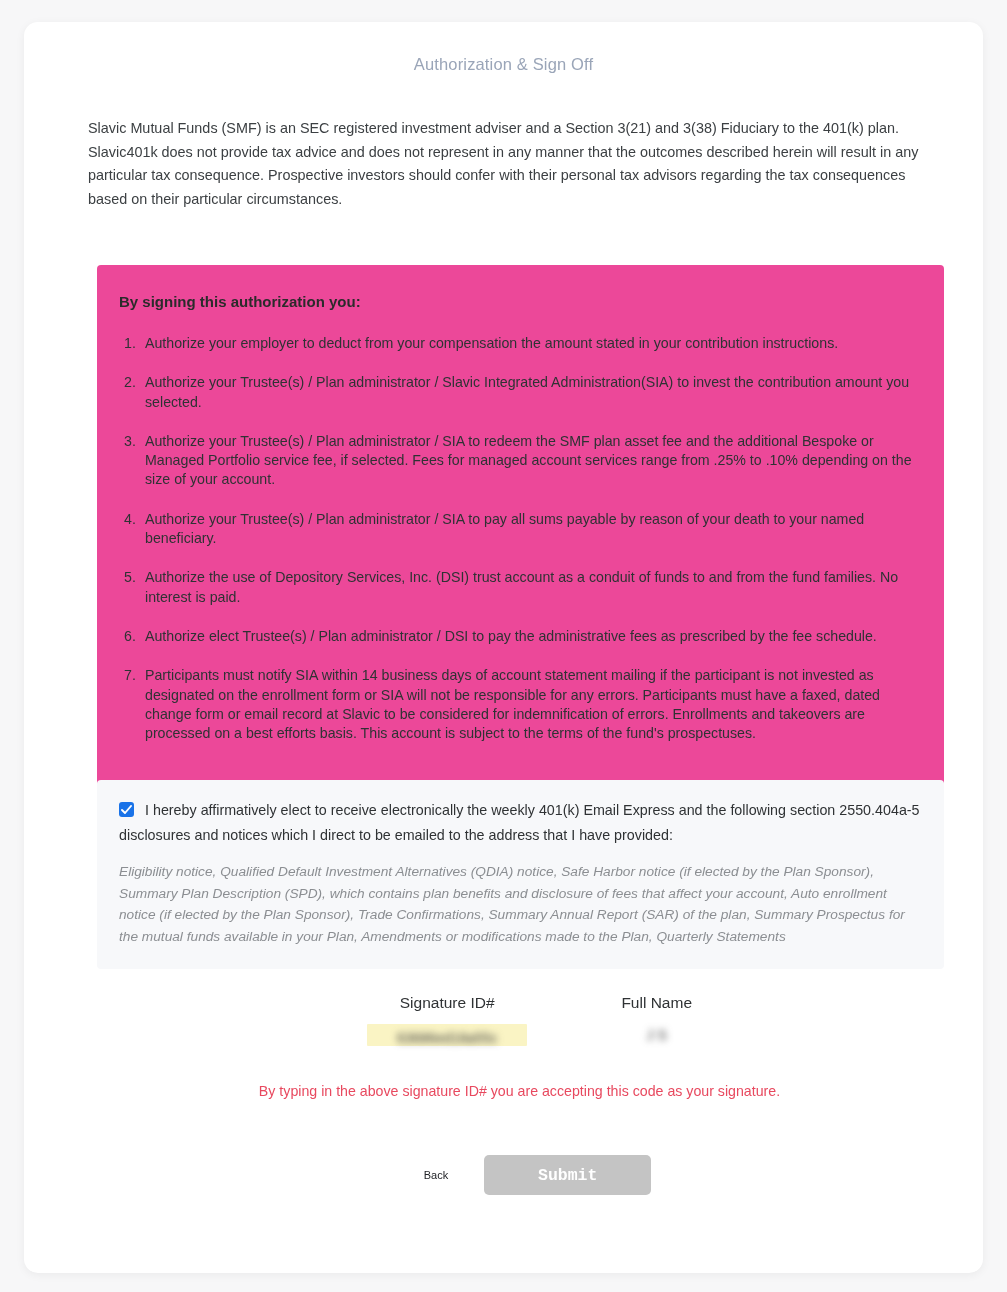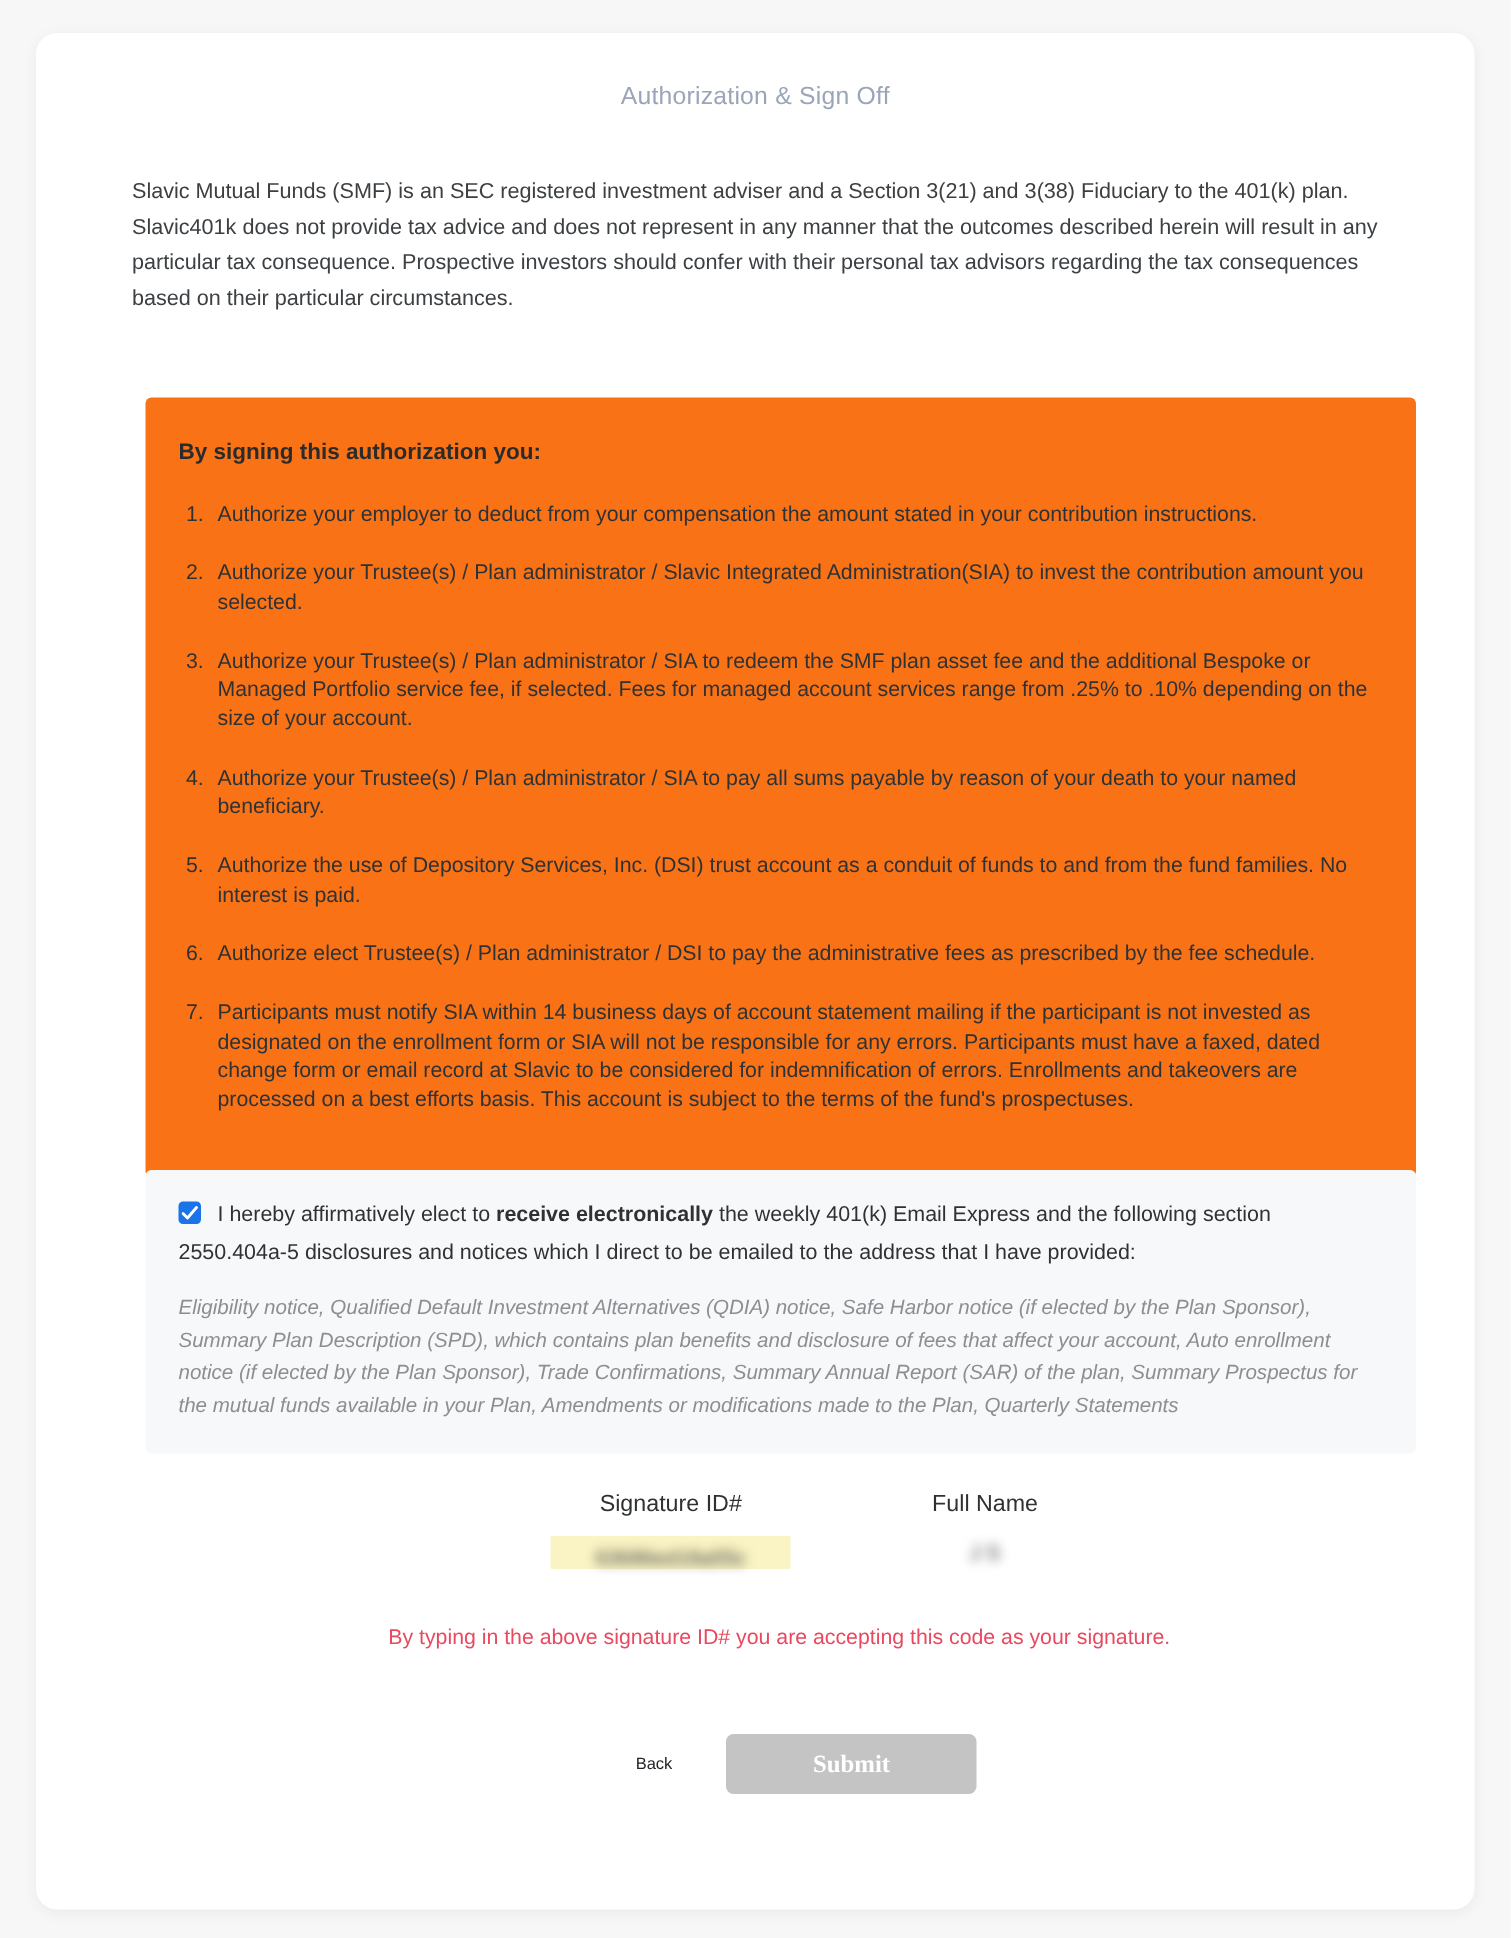--- a/index.html
+++ b/index.html
@@ -49,21 +49,21 @@
     font-size: 14.4px;
     line-height: 23.5px;
   }
 
   
   .auth-panel {
     position: absolute;
     left: 73px;
     top: 243px;
     width: 847px;
-    background: #f97316;
+    background: #ec4899;
     border-radius: 4px;
     padding: 28px 22px 30px 22px;
   }
   .auth-panel h3 {
     margin: 0 0 24px 0;
     font-size: 15px;
     font-weight: 700;
     color: #2b2b2b;
   }
   .auth-list {
@@ -114,21 +114,21 @@
     width: 15px;
     height: 15px;
     border-radius: 3px;
     background: #1a73e8;
     vertical-align: -2px;
     margin-right: 11px;
     position: relative;
     cursor: pointer;
   }
   .chk svg { position: absolute; left: 2px; top: 2.5px; }
-  .edelivery-row b { font-weight: 700; }
+  .edelivery-row b { font-weight: 400; }
   .edelivery-notices {
     margin: 13px 0 0 0;
     font-style: italic;
     font-size: 13.7px;
     line-height: 21.5px;
     color: #8b8e92;
   }
 
   
   .sig-area {
@@ -211,21 +211,21 @@
   }
   .submit-btn {
     width: 167px;
     height: 40px;
     background: #c4c4c4;
     border: none;
     border-radius: 5px;
     color: #ffffff;
     font-size: 16.5px;
     font-weight: 700;
-    font-family: Liberation Serif, serif;
+    font-family: Liberation Mono, monospace;
     cursor: default;
   }
 </style>
 </head>
 <body>
 
 <div class="card">
 
   <h1 class="page-title">Authorization &amp; Sign Off</h1>
 

